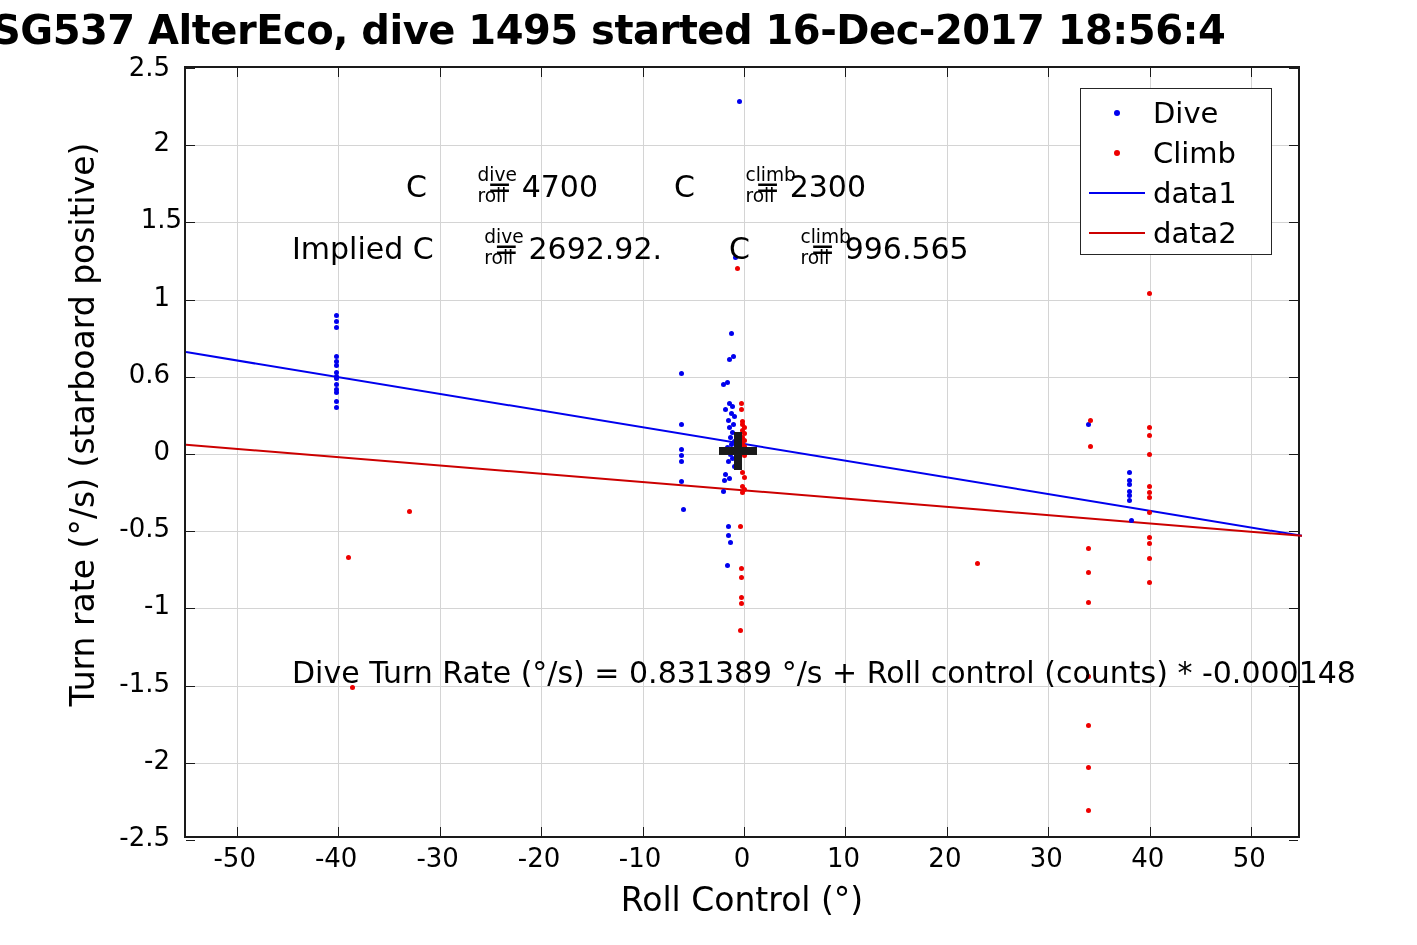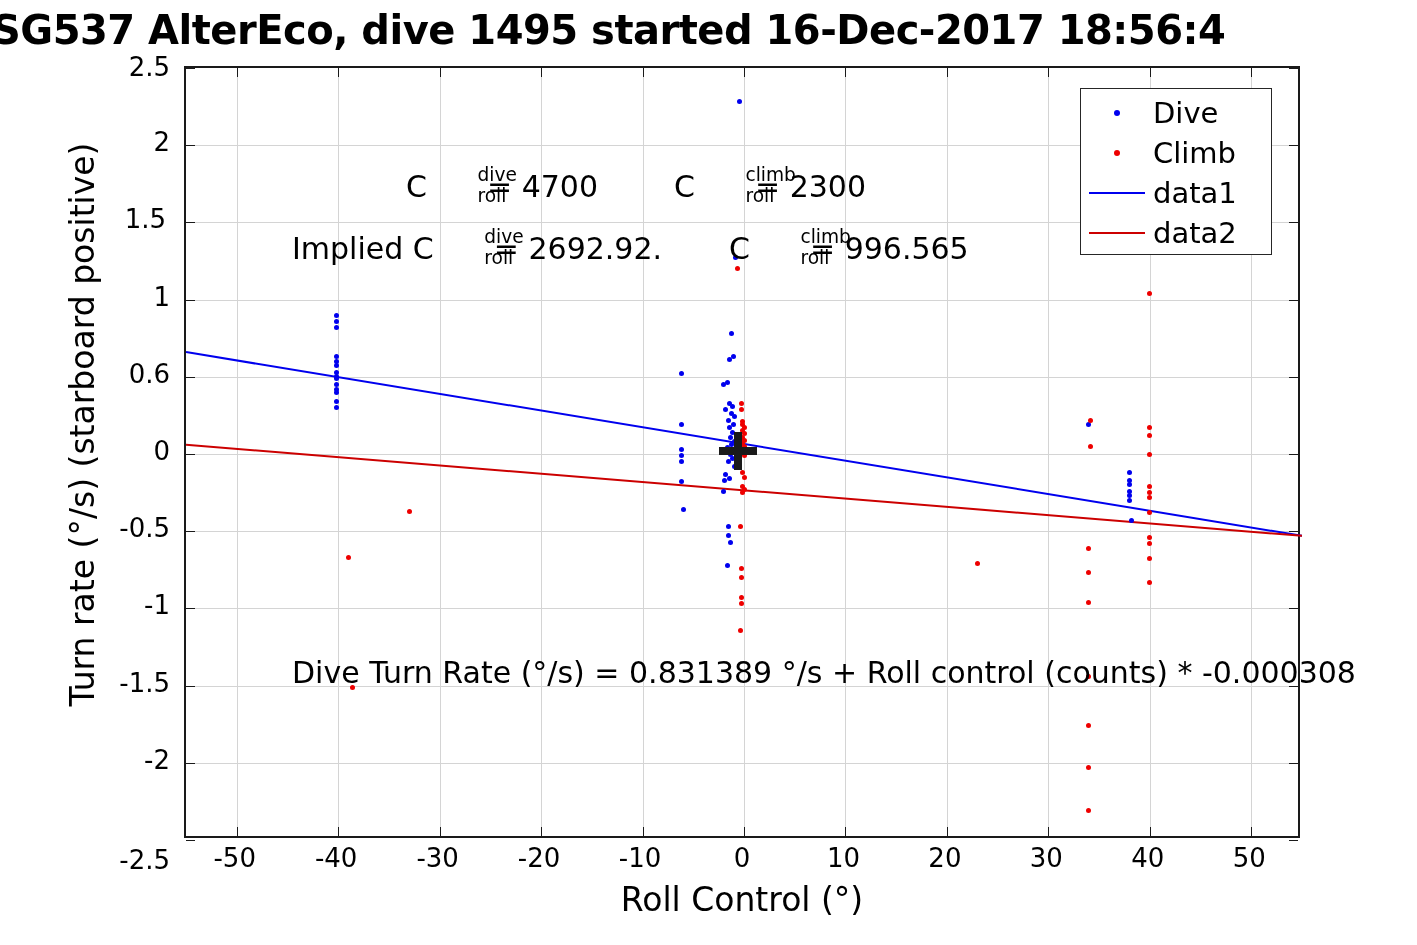--- a/index.html
+++ b/index.html
@@ -274,46 +274,46 @@
     <div class="tickx" style="left: 702px;">0</div>
     <div class="tickx" style="left: 803.455px;">10</div>
     <div class="tickx" style="left: 904.909px;">20</div>
     <div class="tickx" style="left: 1006.36px;">30</div>
     <div class="tickx" style="left: 1107.82px;">40</div>
     <div class="tickx" style="left: 1209.27px;">50</div>
   </div>
 <div id="ticksy">
     <div class="ticky" style="left: 80px; top: 52px;">2.5</div>
     <div class="ticky" style="left: 80px; top: 127.2px;">2</div>
-    <div class="ticky" style="left: 76px; top: 204.4px;">1.5</div>
+    <div class="ticky" style="left: 92px; top: 204.4px;">1.5</div>
     <div class="ticky" style="left: 80px; top: 281.6px;">1</div>
     <div class="ticky" style="left: 80px; top: 358.8px;">0.6</div>
     <div class="ticky" style="left: 80px; top: 436px;">0</div>
     <div class="ticky" style="left: 80px; top: 513.2px;">-0.5</div>
     <div class="ticky" style="left: 80px; top: 590.4px;">-1</div>
     <div class="ticky" style="left: 80px; top: 667.6px;">-1.5</div>
     <div class="ticky" style="left: 80px; top: 744.8px;">-2</div>
-    <div class="ticky" style="left: 80px; top: 845px;">-2.5</div>
+    <div class="ticky" style="left: 80px; top: 822px;">-2.5</div>
   </div>
 
 <div id="ann">
   <div class="atxt" style="left:222px;top:104px;">
     <span class="cvar"><span>C</span><span class="sp">dive</span><span class="sb">roll</span><span class="pad">climb</span></span><span> = 4700</span>
   </div>
   <div class="atxt" style="left:490px;top:104px;">
     <span class="cvar"><span>C</span><span class="sp">climb</span><span class="sb">roll</span><span class="pad">climb</span></span><span> = 2300</span>
   </div>
   <div class="atxt" style="left:108px;top:166px;">
     <span class="cvar"><span>Implied C</span><span class="sp">dive</span><span class="sb">roll</span><span class="pad">climb</span></span><span> = 2692.92</span><span>.</span>
   </div>
   <div class="atxt" style="left:545px;top:166px;">
     <span class="cvar"><span>C</span><span class="sp">climb</span><span class="sb">roll</span><span class="pad">climb</span></span><span> = 996.565</span>
   </div>
 
-  <div class="atxt" style="left:108px;top:590px;">Dive Turn Rate (°/s) = 0.831389 °/s + Roll control (counts) * -0.000308</div>
+  <div class="atxt" style="left:108px;top:590px;">Dive Turn Rate (°/s) = 0.831389 °/s + Roll control (counts) * -0.000148</div>
 </div>
 
 <div id="legend">
     <div class="lgrow">
       <div class="lgsym">
         <div class="lgdot" style="background: rgb(0, 0, 238);"></div>
       </div>
       <div class="lglab">Dive</div>
     </div>
     <div class="lgrow">

